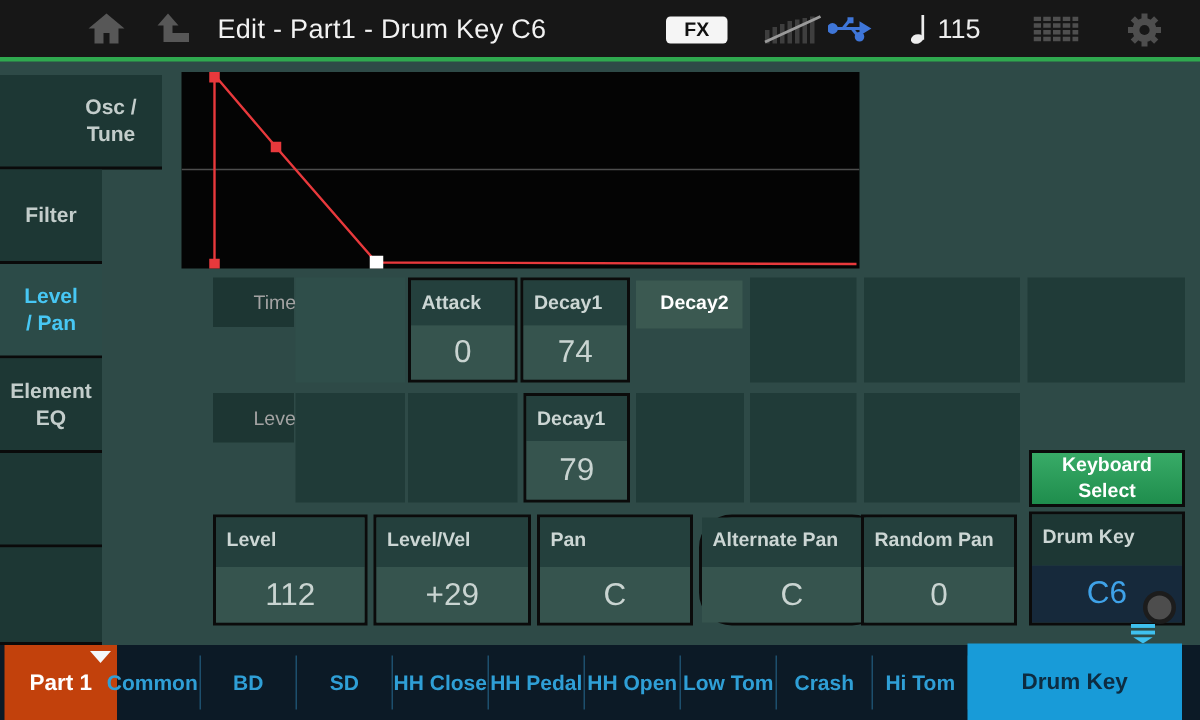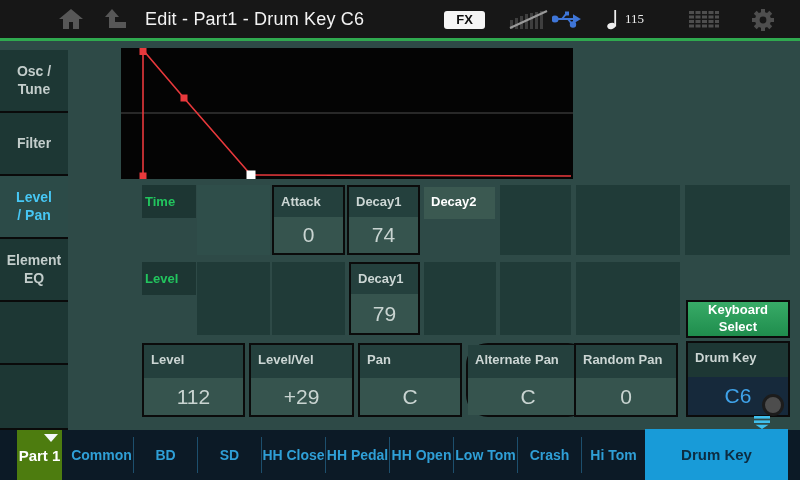--- a/index.html
+++ b/index.html
@@ -12,54 +12,54 @@
   .abs{position:absolute;}
 
   
   #topbar{left:0;top:0;width:800px;height:38px;background:#171717;}
   #green-rule{left:0;top:38px;width:800px;height:3px;background:#2fa94f;}
   .tb-icon{top:8px;height:22px;}
   #page-title{left:145px;top:0;height:38px;line-height:38px;color:#f2f2f2;font-size:18px;letter-spacing:.2px;}
   #fx-badge{left:444px;top:11px;width:41px;height:18px;background:#f5f5f5;border-radius:3px;
     color:#111;font-size:13px;font-weight:bold;text-align:center;line-height:18px;}
   #tempo{left:607px;top:0;height:38px;display:flex;align-items:center;color:#ededed;}
-  #tempo .val{font-size:13px;margin-left:7px;color:#ededed;font-family:Liberation Serif, serif;}
+  #tempo .val{font-size:18px;margin-left:7px;color:#ededed;}
 
   
   .side-tab{left:0;width:68px;height:61px;background:#1d3734;border-bottom:2px solid #0a0a0a;
     display:flex;align-items:center;justify-content:center;text-align:center;
     color:#c3cdcb;font-size:14px;font-weight:bold;white-space:pre-line;line-height:1.25;}
   .side-tab.sel{background:#2c4b48;color:#47c7f4;}
 
   
   #env-graph{left:121px;top:48px;width:452px;height:131px;background:#040404;}
 
   
-  .rowlabel{width:54px;height:33px;background:#1d3633;color:#22c55e;font-size:13px;font-weight:bold;
-    line-height:33px;padding-left:3px;box-sizing:border-box;}
+  .rowlabel{width:54px;height:33px;background:#1d3633;color:#a3a3a3;font-size:13px;font-weight:normal;
+    line-height:33px;padding-left:27px;box-sizing:border-box;}
   .slot{background:#203b38;}
   .slot.lighter{background:#2f4e4a;}
   .pcell{border:2px solid #0b0b0b;box-sizing:border-box;display:flex;flex-direction:column;}
   .pcell .lab{background:#24403d;color:#ccd6d4;font-size:13px;font-weight:bold;
     padding:7px 0 0 7px;box-sizing:border-box;flex:0 0 30px;}
   .pcell .val{background:#36544e;color:#c9d4d1;font-size:21px;display:flex;align-items:center;justify-content:center;flex:1;}
   .pcell.sel{border-color:transparent;}
-  .pcell.sel .lab{background:#3b5951;color:#fff;flex:0 0 32px;}
+  .pcell.sel .lab{background:#3b5951;color:#fff;flex:0 0 32px;text-align:center;}
   .pcell.sel .val{background:#5e756c;color:#fff;border:3px solid #fff;}
   .pcell .val.key{background:#16293b;color:#3fa2e8;position:relative;}
 
   #kbd-select{left:686px;top:300px;width:104px;height:38px;border:2px solid #0b0b0b;box-sizing:border-box;
     background:linear-gradient(#38ab67,#1f8d4d);color:#fff;font-size:13px;font-weight:bold;
     display:flex;align-items:center;justify-content:center;text-align:center;white-space:pre-line;line-height:1.3;}
 
   #knob{left:762px;top:394px;width:16px;height:16px;border-radius:50%;background:#4d4d4d;border:3px solid #1c1c1c;}
 
   
   #bottombar{left:0;top:430px;width:800px;height:50px;background:#0c1a26;}
-  #part-tab{left:17px;top:430px;width:45px;height:50px;background:#4d7c0f;color:#fff;
+  #part-tab{left:3px;top:430px;width:75px;height:50px;background:#c2410c;color:#fff;
     font-size:15px;font-weight:bold;display:flex;align-items:center;justify-content:center;}
   #part-tab .tri{position:absolute;right:4px;top:4px;width:0;height:0;
     border-left:7px solid transparent;border-right:7px solid transparent;border-top:8px solid #f4f8fa;}
   #bb-items{left:70px;top:434px;height:42px;display:flex;align-items:center;}
   .bb-item{width:63px;height:36px;display:flex;align-items:center;justify-content:center;
     color:#2f9fd6;font-size:14px;font-weight:bold;border-right:1px solid #1d4f6d;white-space:nowrap;}
   #drumkey-btn{left:645px;top:429px;width:143px;height:51px;background:#189bd8;color:#0d2c41;
     font-size:15px;font-weight:bold;display:flex;align-items:center;justify-content:center;}
 </style>
 </head>
@@ -135,21 +135,21 @@
   <g fill="#4e4e4e">
     <rect x="10" y="1" width="4" height="22"></rect>
     <rect x="1" y="10" width="22" height="4"></rect>
     <rect x="10" y="1" width="4" height="22" transform="rotate(45 12 12)"></rect>
     <rect x="10" y="1" width="4" height="22" transform="rotate(-45 12 12)"></rect>
     <circle cx="12" cy="12" r="8"></circle>
   </g>
   <circle cx="12" cy="12" r="3.4" fill="#171717"></circle>
 </svg>
 
-<div class="abs side-tab" style="top:50px;">Osc /
+<div class="abs side-tab" style="top:50px;padding-left:40px;">Osc /
 Tune</div>
 <div class="abs side-tab" style="top:113px;">Filter</div>
 <div class="abs side-tab sel" style="top:176px;">Level
 / Pan</div>
 <div class="abs side-tab" style="top:239px;">Element
 EQ</div>
 <div class="abs side-tab" style="top:302px;"></div>
 <div class="abs side-tab" style="top:365px;height:63px;"></div>
 
 <div class="abs" id="env-graph">

